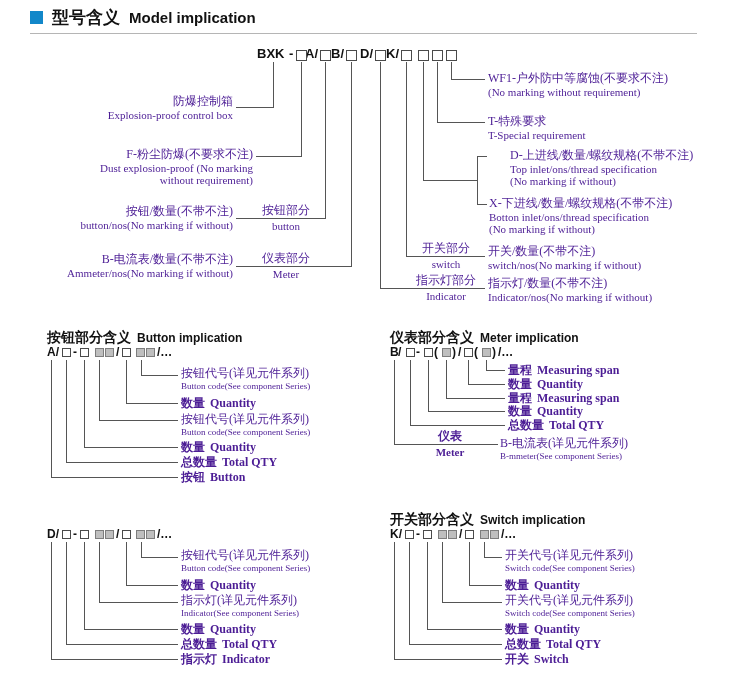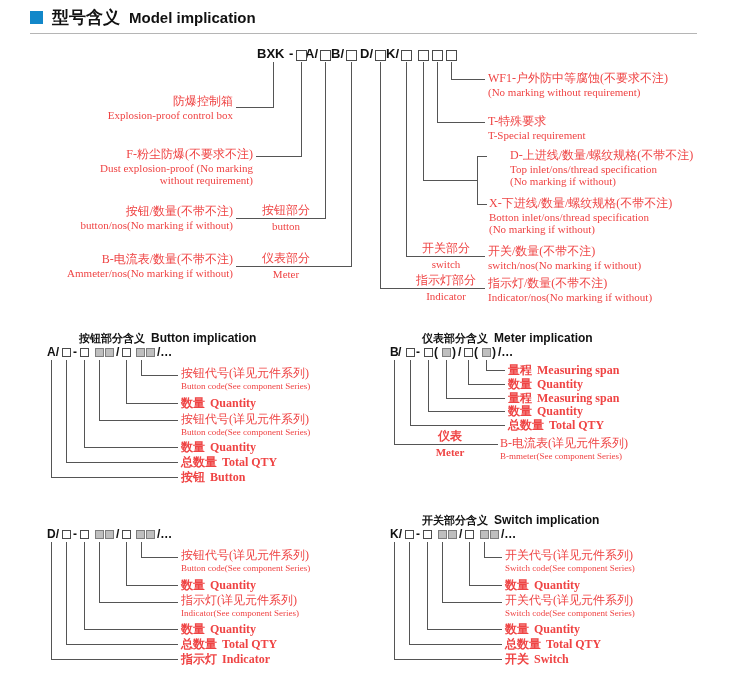--- a/index.html
+++ b/index.html
@@ -13,23 +13,23 @@
   .rule{position:absolute;left:30px;top:33px;width:667px;height:1px;background:#b5b5b5;}
   .ln{position:absolute;background:#555;}
   .bx{position:absolute;border:1px solid #4a4a4a;background:#fff;box-sizing:border-box;}
   .bx.g{background:#bfbfbf;border-color:#7d7d7d;}
   .mdl{position:absolute;font-family:"Liberation Sans","DejaVu Sans",sans-serif;
        font-weight:bold;font-size:13px;color:#111;white-space:nowrap;line-height:1.1;}
   .mdl2{position:absolute;font-family:"Liberation Sans","DejaVu Sans",sans-serif;
         font-weight:bold;font-size:12px;color:#111;white-space:nowrap;line-height:1.1;}
   .stitle{position:absolute;font-family:"Liberation Sans","DejaVu Sans",sans-serif;
           font-weight:bold;white-space:nowrap;color:#111;}
-  .stitle .tzh{font-size:11px;margin-left:32px;}
+  .stitle .tzh{font-size:14px;}
   .stitle .ten{font-size:12px;margin-left:6px;}
-  .lbl{position:absolute;font-size:12px;line-height:1.15;white-space:nowrap;color:#ef4444;}
+  .lbl{position:absolute;font-size:12px;line-height:1.15;white-space:nowrap;color:#4c1d95;}
   .lbl .en{font-size:11px;}
   .lbl .sm{font-size:9px;line-height:1.2;}
   .b{font-weight:bold;}
   .r{text-align:right;}
   .c{text-align:center;}
   .sp{margin-left:5px;}
 </style>
 </head>
 <body>
 

